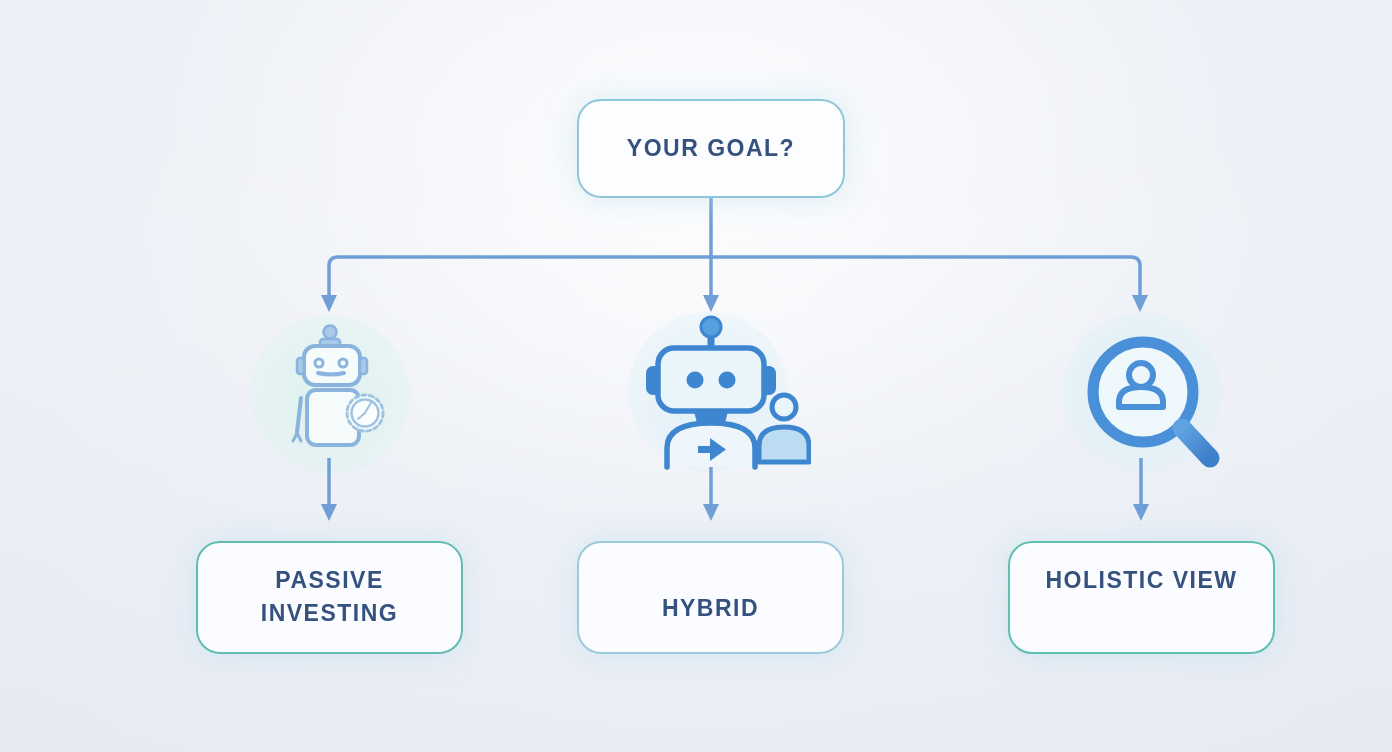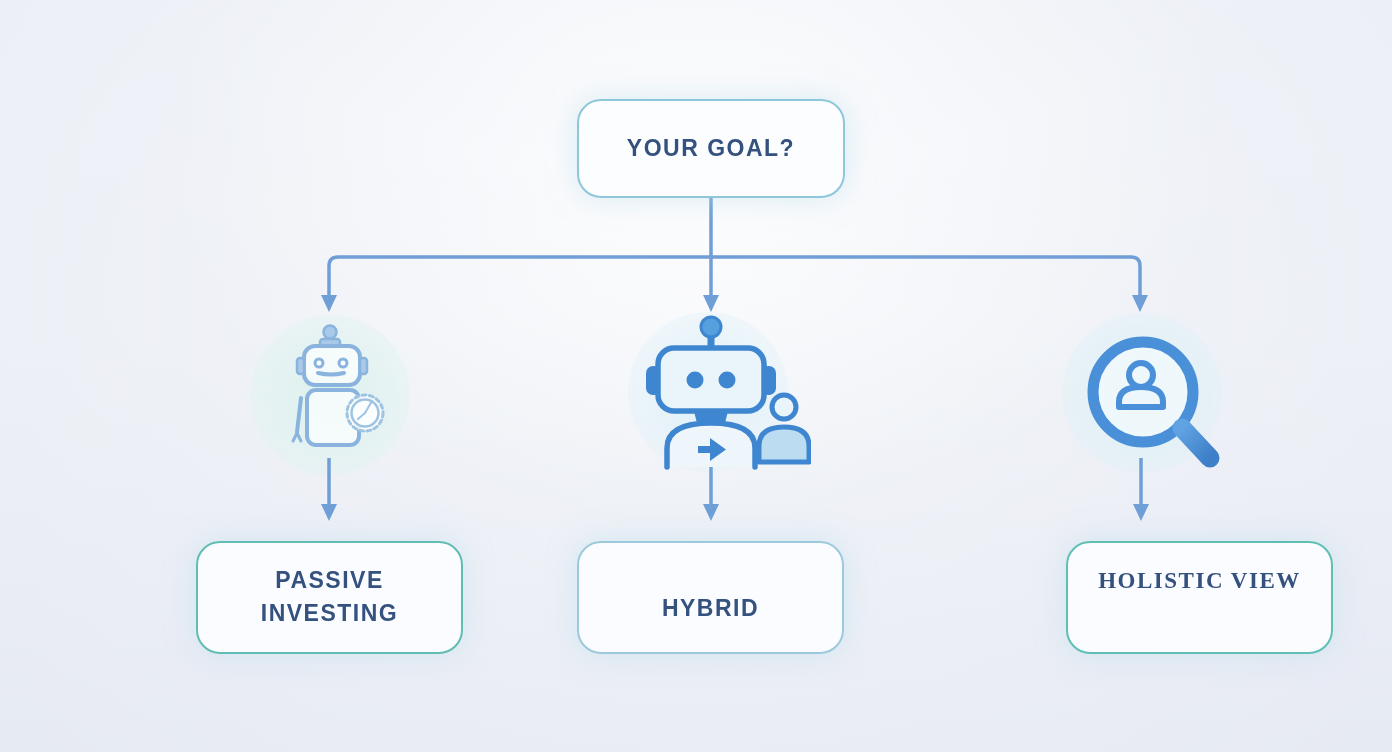--- a/index.html
+++ b/index.html
@@ -57,21 +57,21 @@
   }
   .leaf-box {
     top: 533px;
     width: 267px; height: 113px;
     align-items: flex-start;
     padding-top: 21px;
     margin-top: 8px;
   }
   #passive-box  { left: 196px;  border: 2.5px solid #62bcb4; }
   #hybrid-box   { left: 577px;  border: 2.5px solid #9dc9dc; align-items: center; }
-  #holistic-box { left: 1066px; border: 2.5px solid #5fbfb2; font-family: Liberation Serif, serif; }
+  #holistic-box { left: 1008px; border: 2.5px solid #5fbfb2; }
 
   .glow {
     position: absolute;
     width: 160px; height: 160px;
     border-radius: 50%;
     z-index: 1;
   }
   #glow-left   { left: 250px; top: 315px; background: radial-gradient(circle, rgba(219,242,238,0.95) 0%, rgba(224,243,240,0.55) 60%, rgba(224,243,240,0) 100%); }
   #glow-mid    { left: 628px; top: 312px; background: radial-gradient(circle, rgba(222,240,248,0.95) 0%, rgba(226,242,249,0.55) 60%, rgba(226,242,249,0) 100%); }
   #glow-right  { left: 1062px; top: 313px; background: radial-gradient(circle, rgba(219,240,247,0.95) 0%, rgba(223,241,247,0.55) 60%, rgba(223,241,247,0) 100%); }

